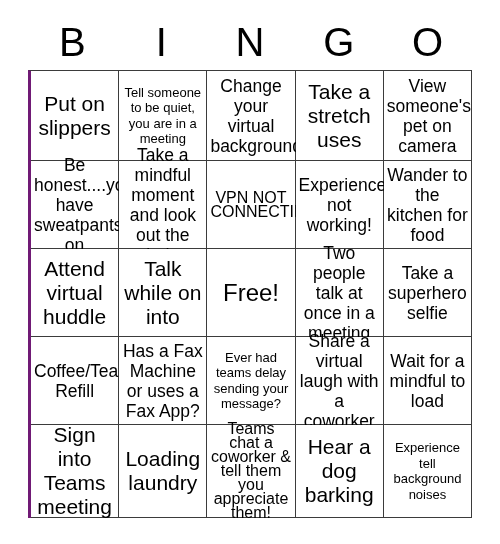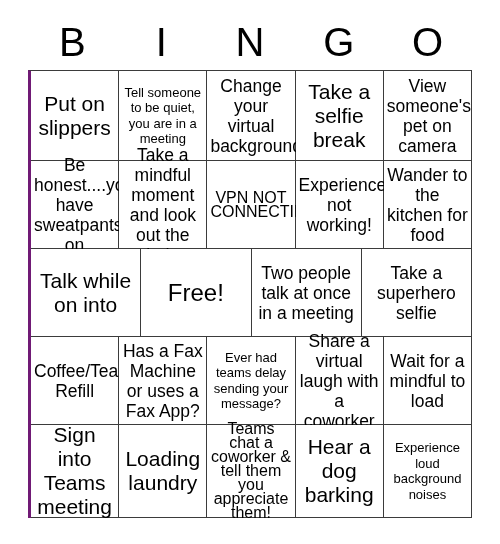--- a/index.html
+++ b/index.html
@@ -94,21 +94,21 @@
       <div class="cell r1">
           <span class="t-lg">Put on slippers</span>
         </div>
       <div class="cell r1">
           <span class="t-sm">Tell someone to be quiet, you are in a meeting</span>
         </div>
       <div class="cell r1">
           <span class="t-md">Change your virtual background</span>
         </div>
       <div class="cell r1">
-          <span class="t-lg">Take a selfie break</span>
+          <span class="t-lg">Take a stretch uses</span>
         </div>
       <div class="cell r1">
           <span class="t-md">View someone's pet on camera</span>
         </div>
     </div>
 
     <div class="grid-row">
       <div class="cell r2">
           <span class="t-md">Be honest....you have sweatpants on</span>
         </div>
@@ -120,20 +120,23 @@
         </div>
       <div class="cell r2">
           <span class="t-md">Experience not working!</span>
         </div>
       <div class="cell r2">
           <span class="t-md">Wander to the kitchen for food</span>
         </div>
     </div>
 
     <div class="grid-row">
+      <div class="cell r3">
+          <span class="t-lg">Attend virtual huddle</span>
+        </div>
       <div class="cell r3">
           <span class="t-lg">Talk while on into</span>
         </div>
       <div class="cell r3">
           <span class="t-xl">Free!</span>
         </div>
       <div class="cell r3">
           <span class="t-md">Two people talk at once in a meeting</span>
         </div>
       <div class="cell r3">
@@ -166,18 +169,18 @@
       <div class="cell r5">
           <span class="t-lg">Loading laundry</span>
         </div>
       <div class="cell r5">
           <span class="t-xs">Teams chat a coworker &amp; tell them you appreciate them!</span>
         </div>
       <div class="cell r5">
           <span class="t-lg">Hear a dog barking</span>
         </div>
       <div class="cell r5">
-          <span class="t-sm">Experience loud background noises</span>
+          <span class="t-sm">Experience tell background noises</span>
         </div>
     </div>
 
   </div>
 </div>
 
 </body></html>

